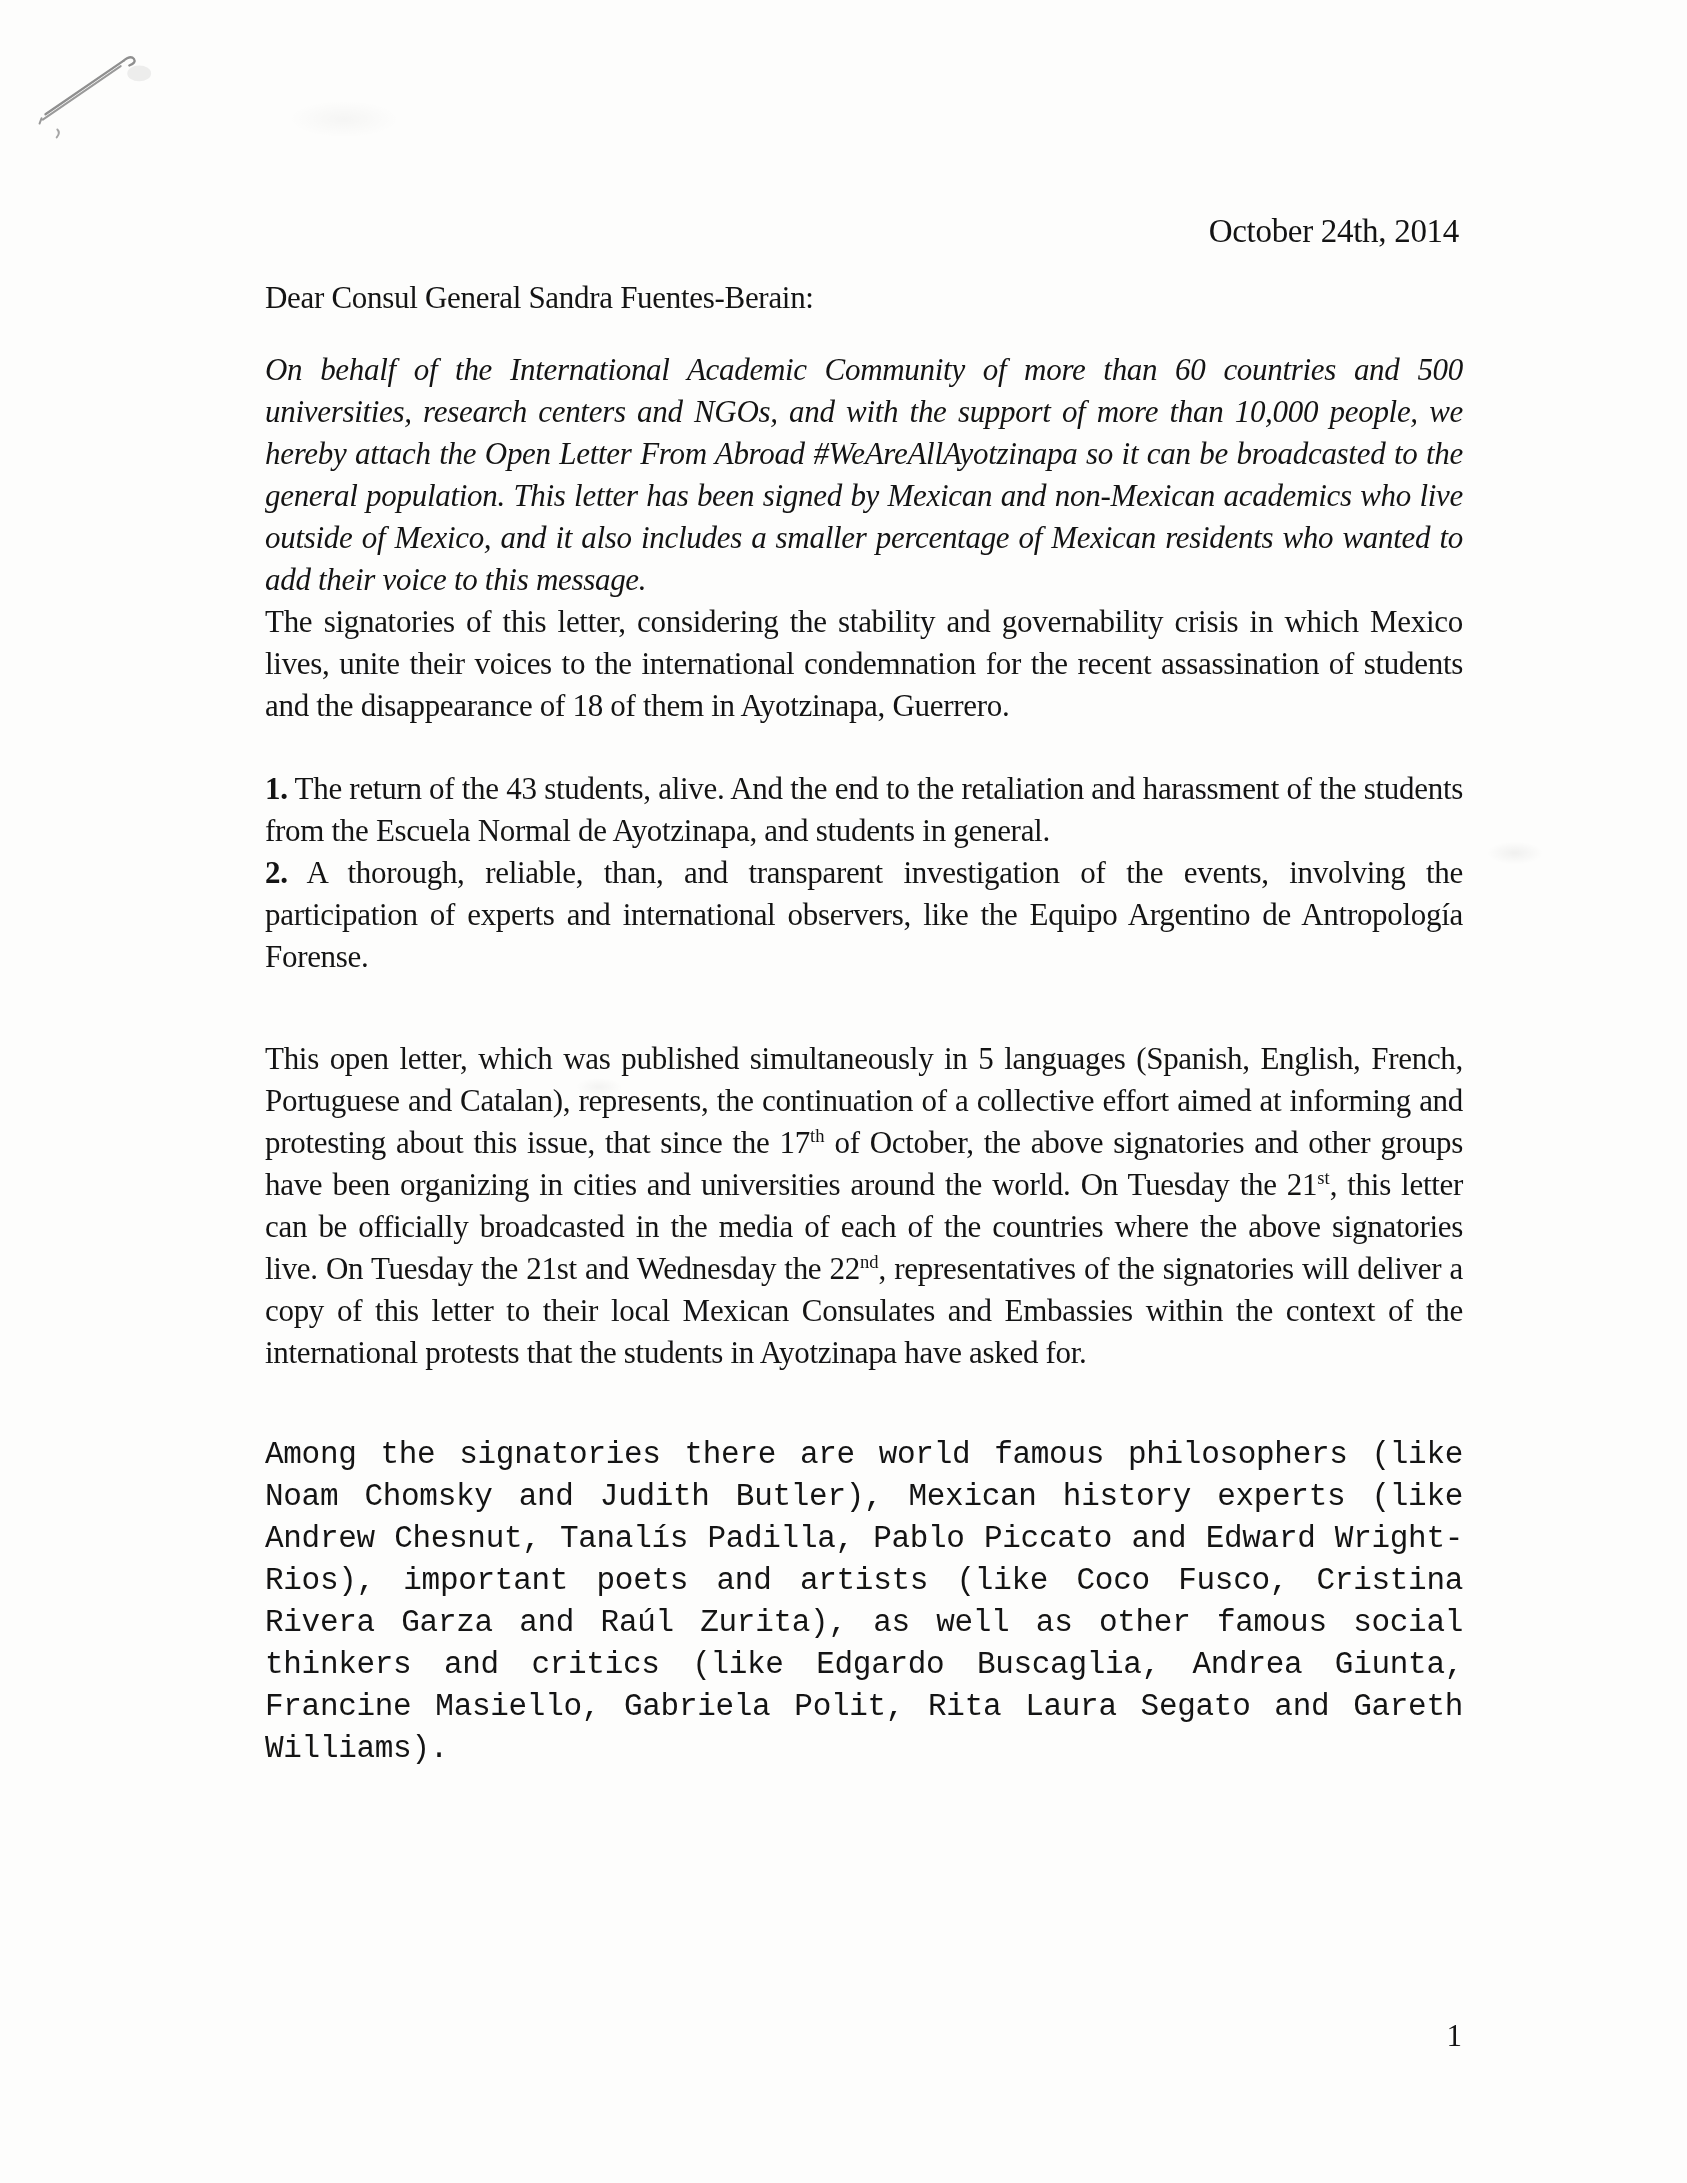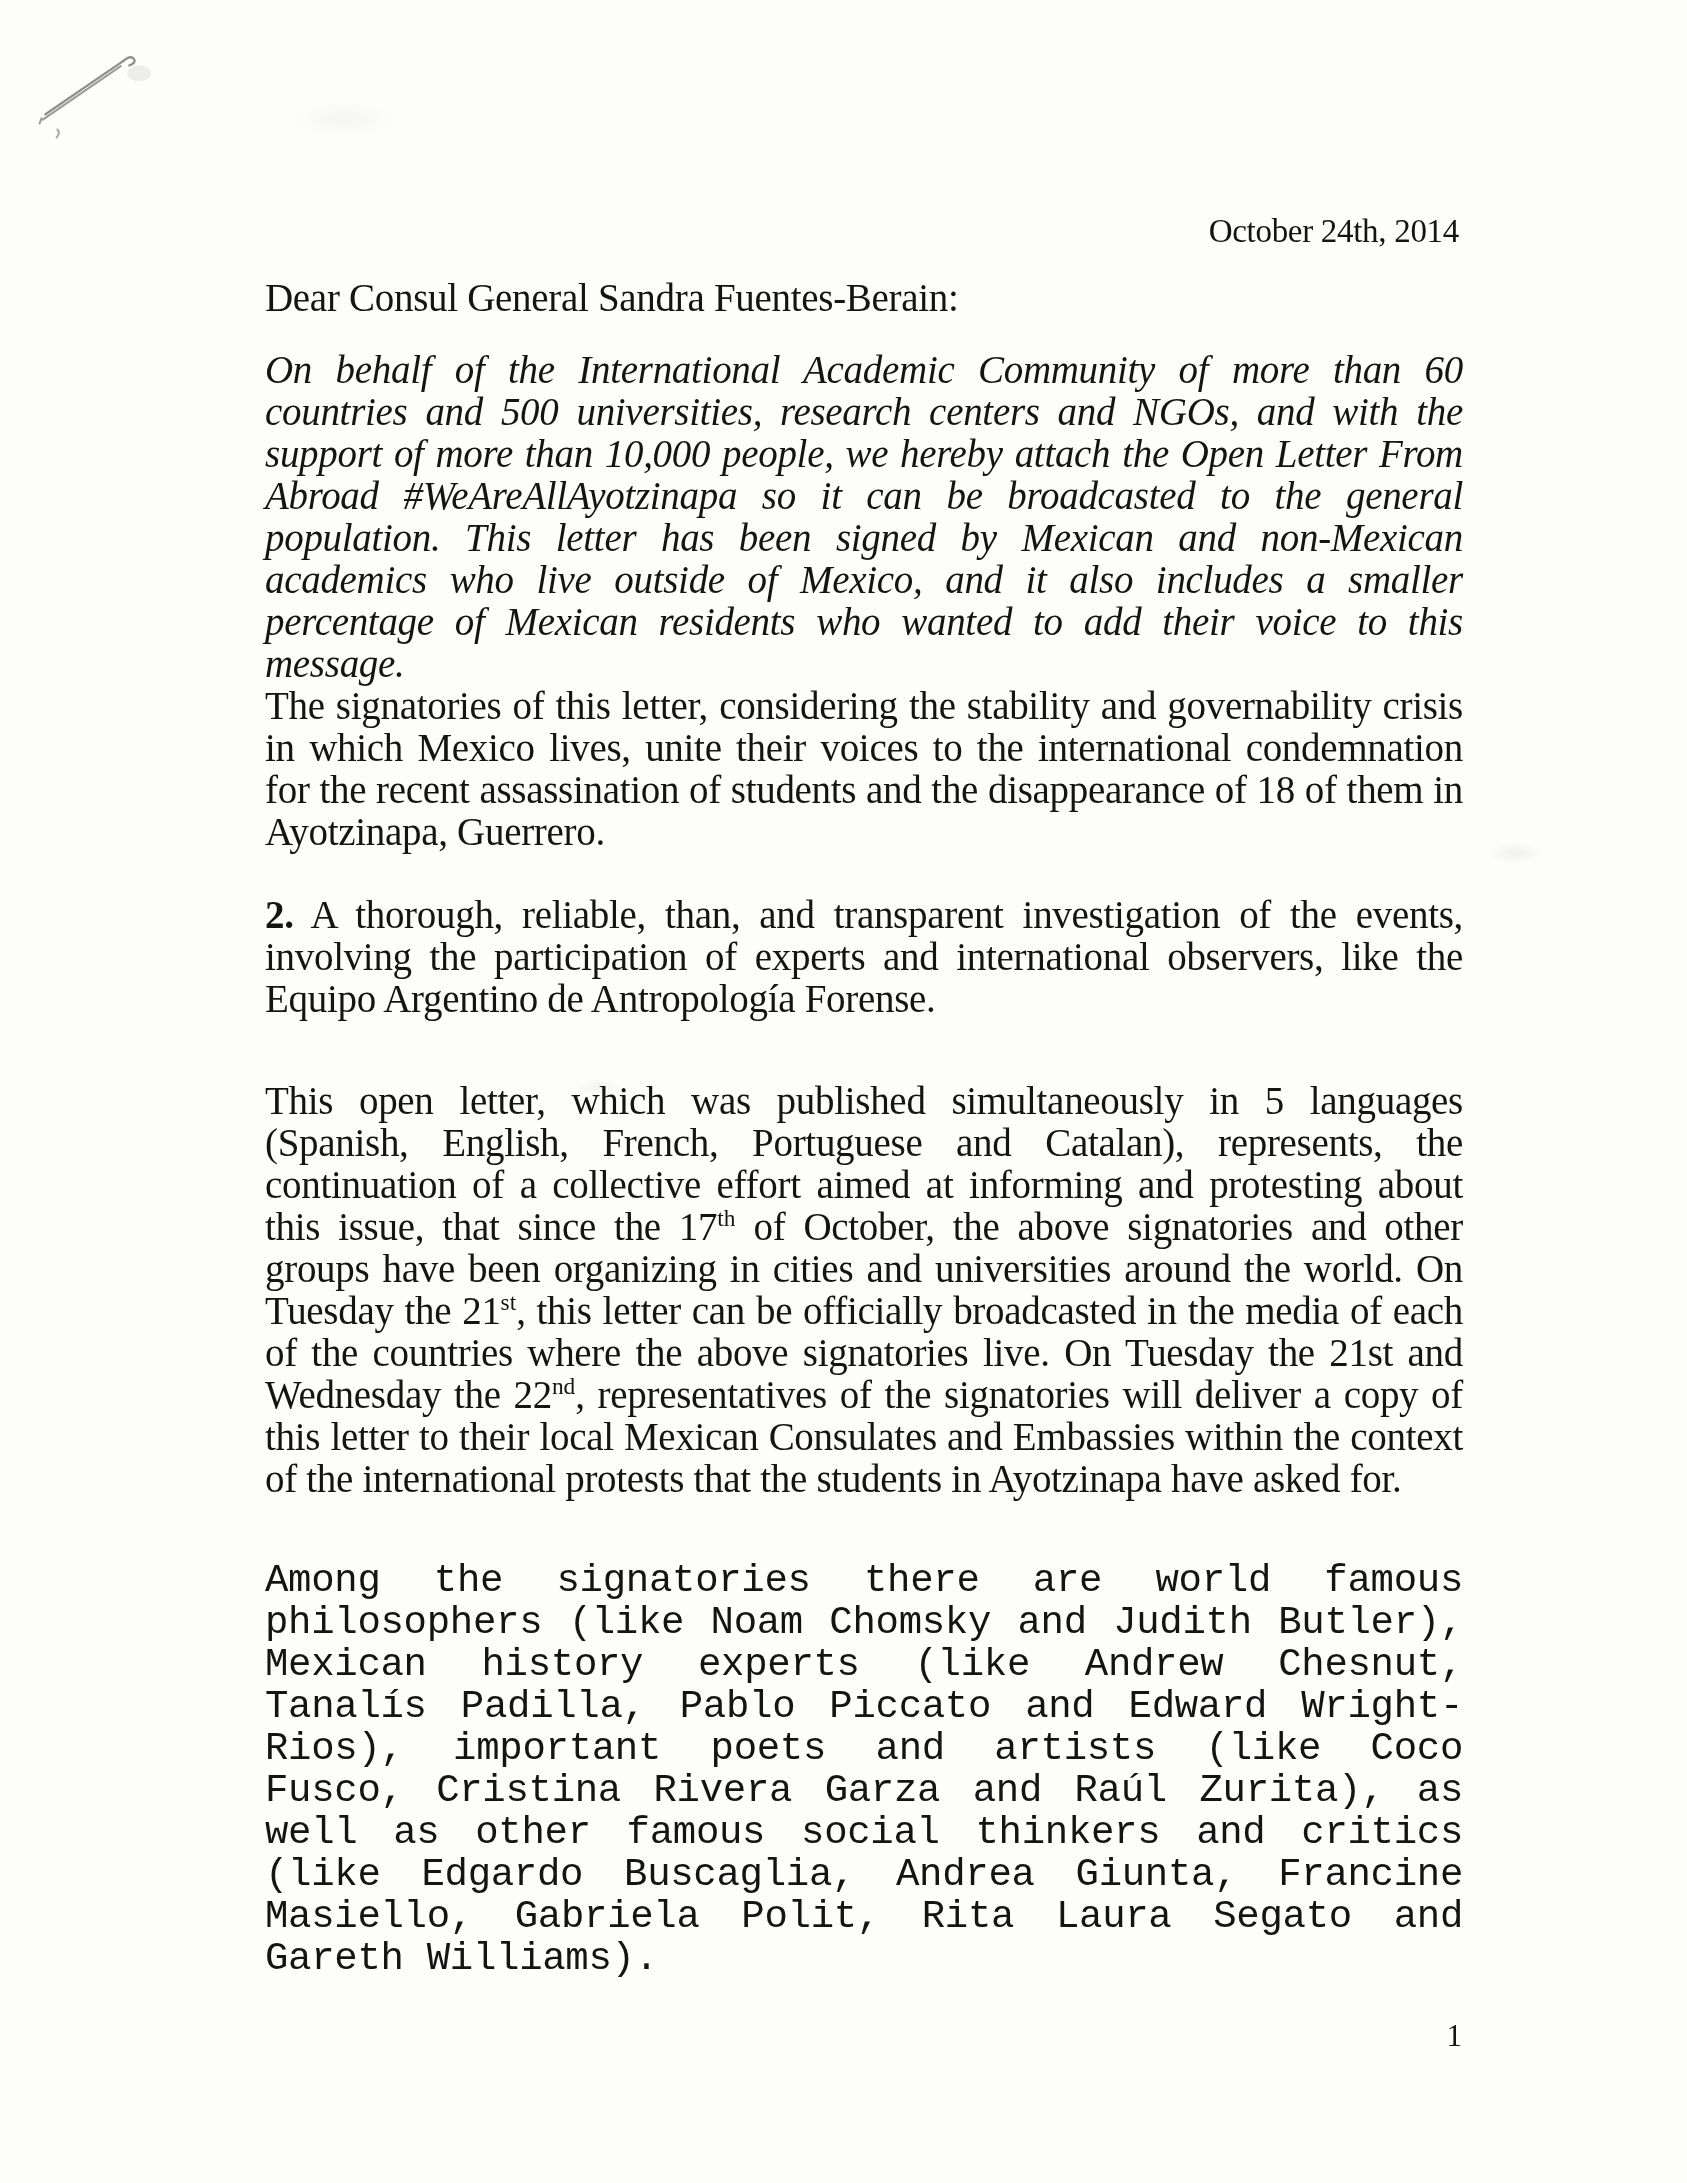--- a/index.html
+++ b/index.html
@@ -36,21 +36,21 @@
     font-size: 33px;
     line-height: 42px;
     letter-spacing: -0.3px;
     white-space: nowrap;
   }
   .content {
     position: absolute;
     left: 265px;
     top: 277px;
     width: 1198px;
-    font-size: 39px;
+    font-size: 31px;
     line-height: 42px;
     letter-spacing: -0.3px;
   }
   .content p {
     margin: 0;
   }
   .salutation {
     text-align: left;
   }
   .para {
@@ -95,20 +95,21 @@
   <div class="content">
 
     <p class="salutation">Dear Consul General Sandra Fuentes-Berain:</p>
 
     <p class="para intro-para">On behalf of the International Academic Community of more than 60 countries and 500 universities, research centers and NGOs, and with the support of more than 10,000 people, we hereby attach the Open Letter From Abroad #WeAreAllAyotzinapa so it can be broadcasted to the general population. This letter has been signed by Mexican and non-Mexican academics who live outside of Mexico, and it also includes a smaller percentage of Mexican residents who wanted to add their voice to this message.</p>
 
     <p class="para">The signatories of this letter, considering the stability and governability crisis in which Mexico lives, unite their voices to the international condemnation for the recent assassination of students and the disappearance of 18 of them in Ayotzinapa, Guerrero.</p>
 
 
     <div class="demands">
+      <p class="para demand"><span class="num">1.</span> <span>The return of the 43 students, alive. And the end to the retaliation and harassment of the students from the Escuela Normal de Ayotzinapa, and students in general.</span></p>
       <p class="para demand"><span class="num">2.</span> <span>A thorough, reliable, than, and transparent investigation of the events, involving the participation of experts and international observers, like the Equipo Argentino de Antropología Forense.</span></p>
     </div>
 
     <p class="para open-letter-para"><span>This open letter, which was published simultaneously in 5 languages (Spanish, English, French, Portuguese and Catalan), represents, the continuation of a collective effort aimed at informing and protesting about this issue, that since the 17</span><sup>th</sup><span> of October, the above signatories and other groups have been organizing in cities and universities around the world. On Tuesday the 21</span><sup>st</sup><span>, this letter can be officially broadcasted in the media of each of the countries where the above signatories live. On Tuesday the 21st and Wednesday the 22</span><sup>nd</sup><span>, representatives of the signatories will deliver a copy of this letter to their local Mexican Consulates and Embassies within the context of the international protests that the students in Ayotzinapa have asked for.</span></p>
 
     <p class="para famous-para">Among the signatories there are world famous philosophers (like Noam Chomsky and Judith Butler), Mexican history experts (like Andrew Chesnut, Tanalís Padilla, Pablo Piccato and Edward Wright-Rios), important poets and artists (like Coco Fusco, Cristina Rivera Garza and Raúl Zurita), as well as other famous social thinkers and critics (like Edgardo Buscaglia, Andrea Giunta, Francine Masiello, Gabriela Polit, Rita Laura Segato and Gareth Williams).</p>
 
   </div>
 
   <div class="page-number">1</div>

